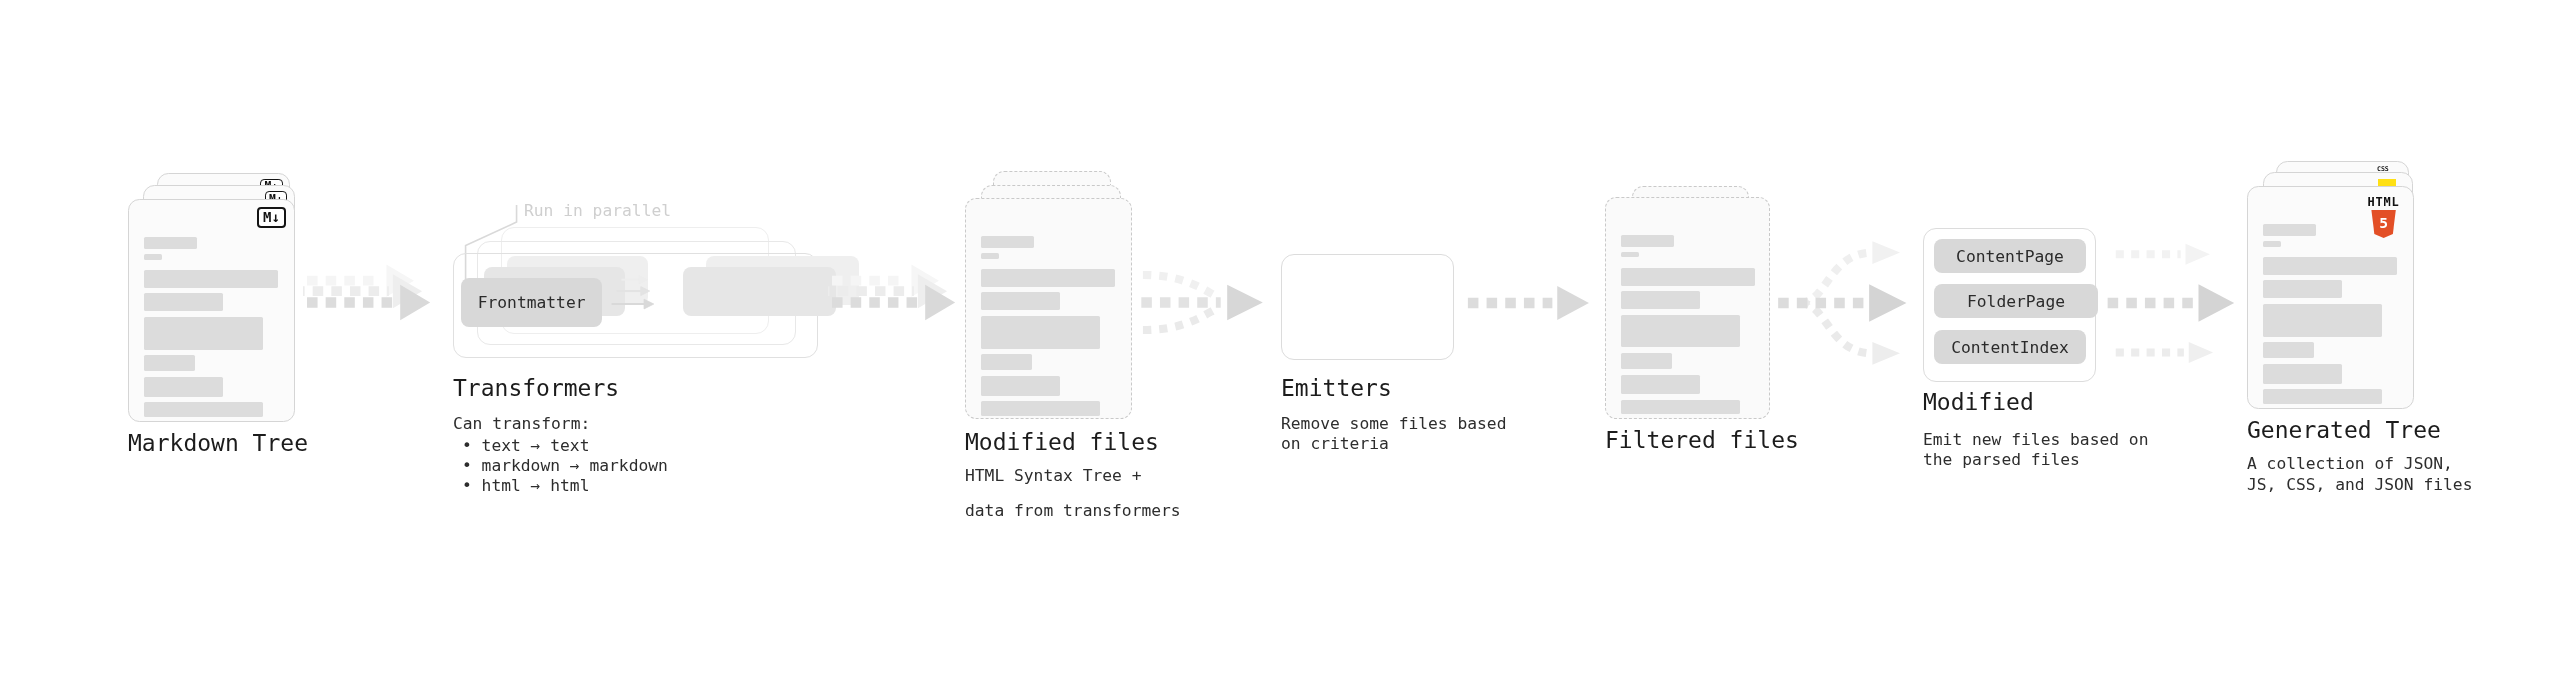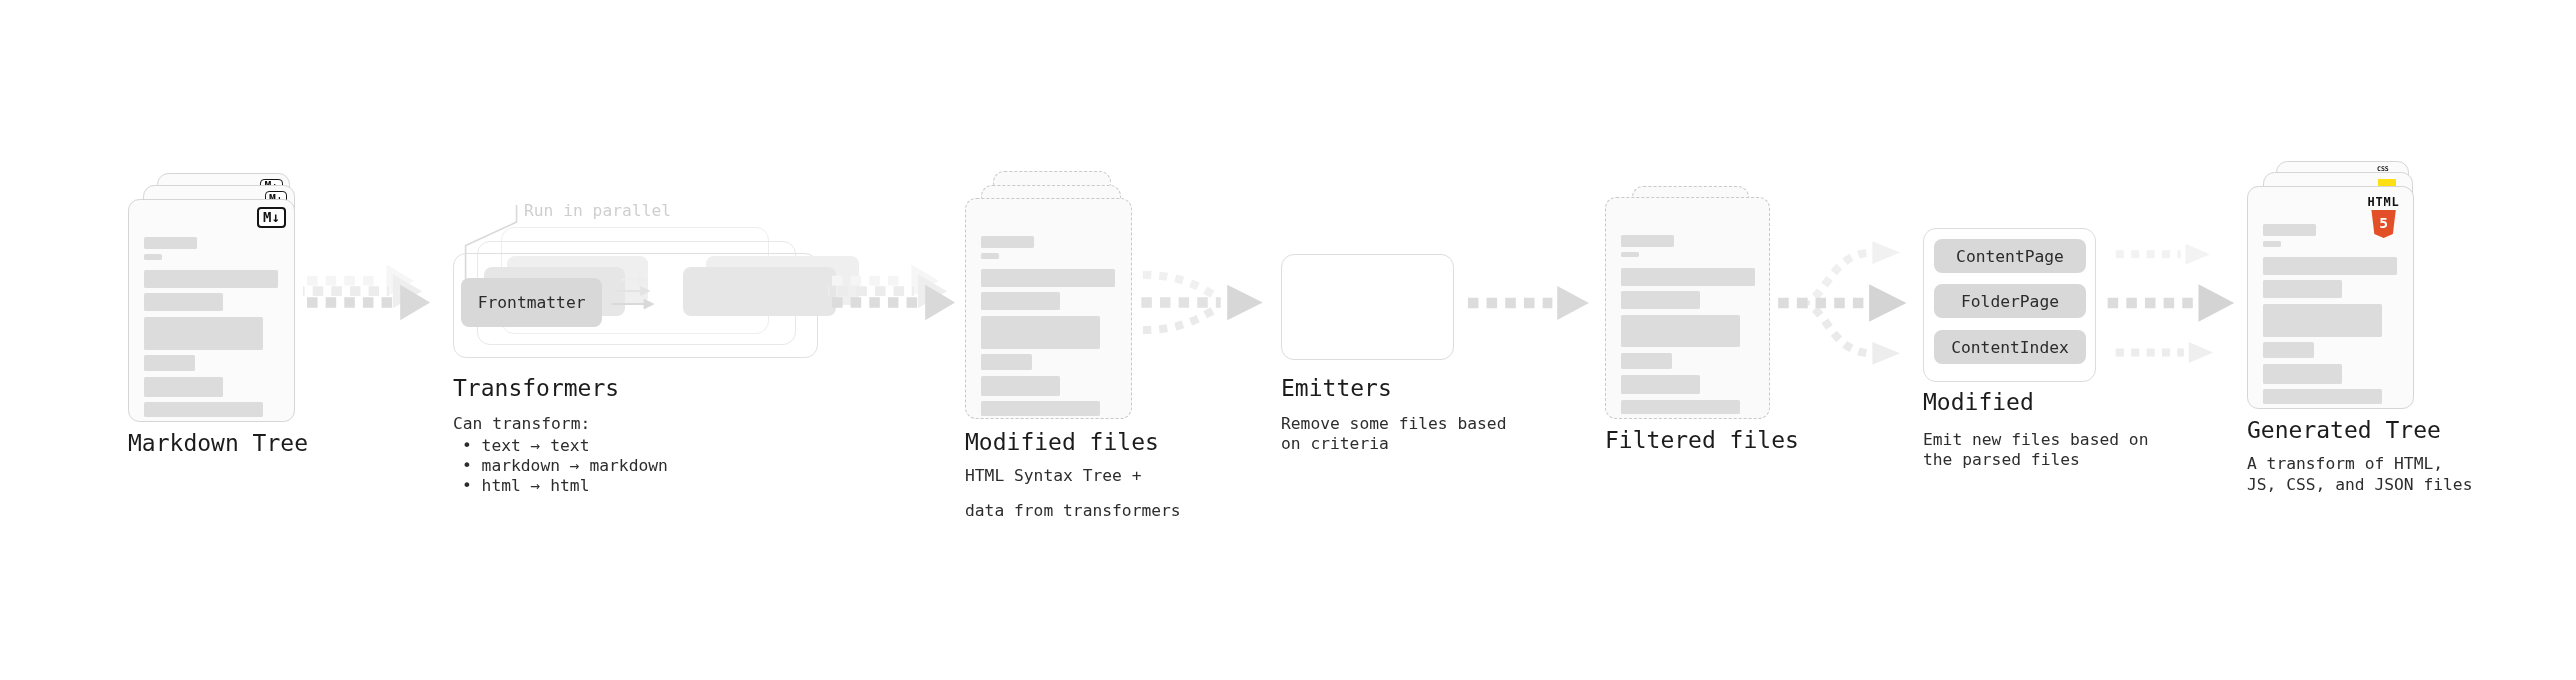--- a/index.html
+++ b/index.html
@@ -187,21 +187,21 @@
     <path d="M28,80 C60,78 62,22 112,18" fill="none" stroke="#efefef" stroke-width="10" stroke-dasharray="10 9"></path>
     <polygon points="116,4 150,18 116,32" fill="#f1f1f1"></polygon>
     <path d="M28,80 C60,82 62,138 112,142" fill="none" stroke="#eaeaea" stroke-width="10" stroke-dasharray="10 9"></path>
     <polygon points="116,128 150,142 116,156" fill="#ededed"></polygon>
     <line x1="0" y1="80" x2="106" y2="80" stroke="#dcdcdc" stroke-width="13" stroke-dasharray="13 10"></line>
     <polygon points="112,57 158,80 112,103" fill="#d4d4d4"></polygon>
   </svg>
 
   <div class="frame solidbg" style="left:1923px;top:228px;width:173px;height:154px"></div>
   <div class="node" style="left:1934px;top:239px;width:152px;height:34px">ContentPage</div>
-  <div class="node" style="left:1934px;top:284px;width:152px;height:34px">FolderPage</div>
+  <div class="node" style="left:1934px;top:284px;width:164px;height:34px">FolderPage</div>
   <div class="node" style="left:1934px;top:330px;width:152px;height:34px">ContentIndex</div>
   <div class="title" style="left:1923px;top:389px">Modified</div>
   <div class="cap" style="left:1923px;top:430px">Emit new files based on</div>
   <div class="cap" style="left:1923px;top:450px">the parsed files</div>
 
   <svg class="abs" style="left:2106px;top:238px" width="142" height="134" viewBox="0 0 175 165">
     <line x1="12" y1="20" x2="92" y2="20" stroke="#f2f2f2" stroke-width="10" stroke-dasharray="10 9"></line>
     <polygon points="98,7 128,20 98,33" fill="#f3f3f3"></polygon>
     <line x1="2" y1="80" x2="108" y2="80" stroke="#dcdcdc" stroke-width="13" stroke-dasharray="13 10"></line>
     <polygon points="114,57 158,80 114,103" fill="#d4d4d4"></polygon>
@@ -228,17 +228,17 @@
         <div class="bar" style="top: 54px; width: 18.7px; height: 5.7px;"></div>
         <div class="bar" style="top: 70px; width: 134px; height: 18px;"></div>
         <div class="bar" style="top: 93px; width: 79px; height: 18px;"></div>
         <div class="bar" style="top: 117px; width: 119px; height: 32.5px;"></div>
         <div class="bar" style="top: 155px; width: 51px; height: 16.3px;"></div>
         <div class="bar" style="top: 177px; width: 79px; height: 19.5px;"></div>
         <div class="bar" style="top: 202px; width: 119px; height: 14.6px;"></div>
       </div>
   </div>
   <div class="title" style="left:2247px;top:417px">Generated Tree</div>
-  <div class="cap" style="left:2247px;top:454px">A transform of HTML,</div>
+  <div class="cap" style="left:2247px;top:454px">A collection of JSON,</div>
   <div class="cap" style="left:2247px;top:475px">JS, CSS, and JSON files</div>
 
 </div>
 
 
 </body></html>

